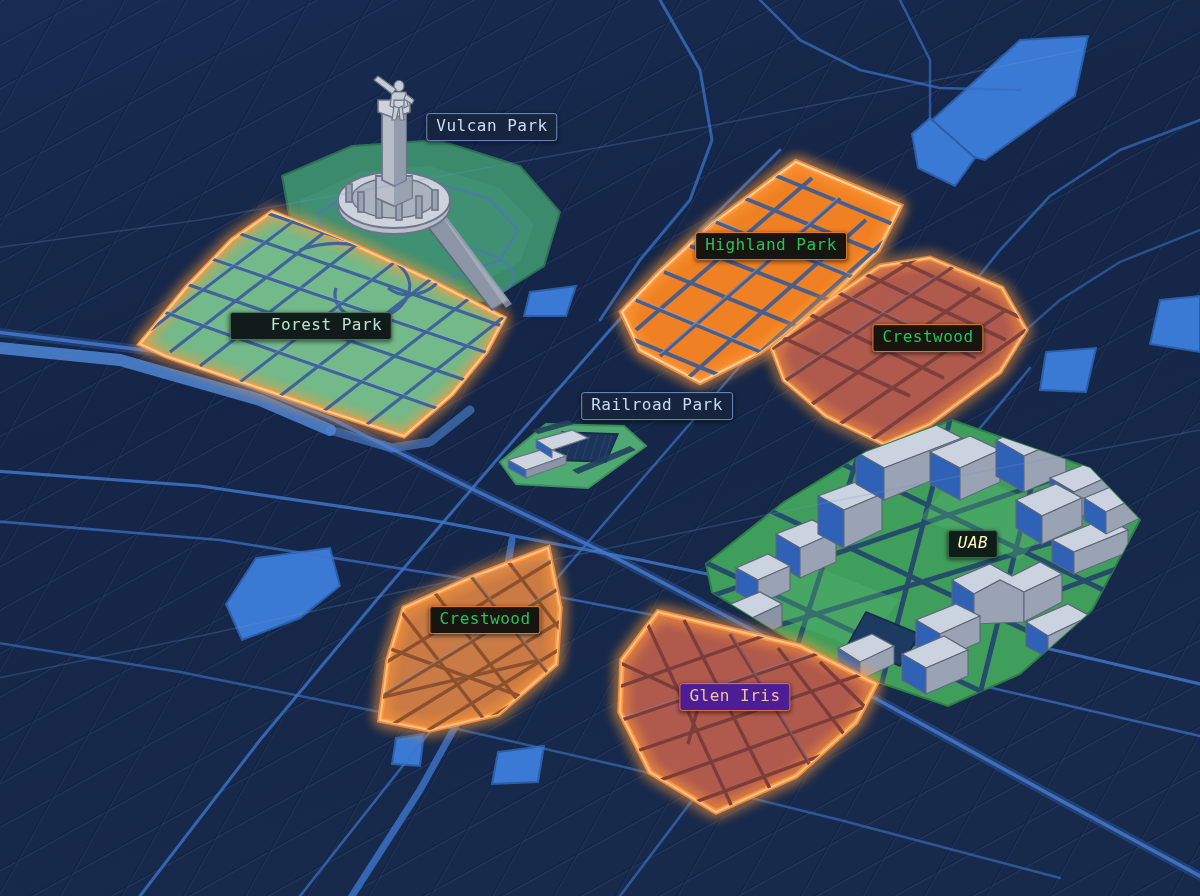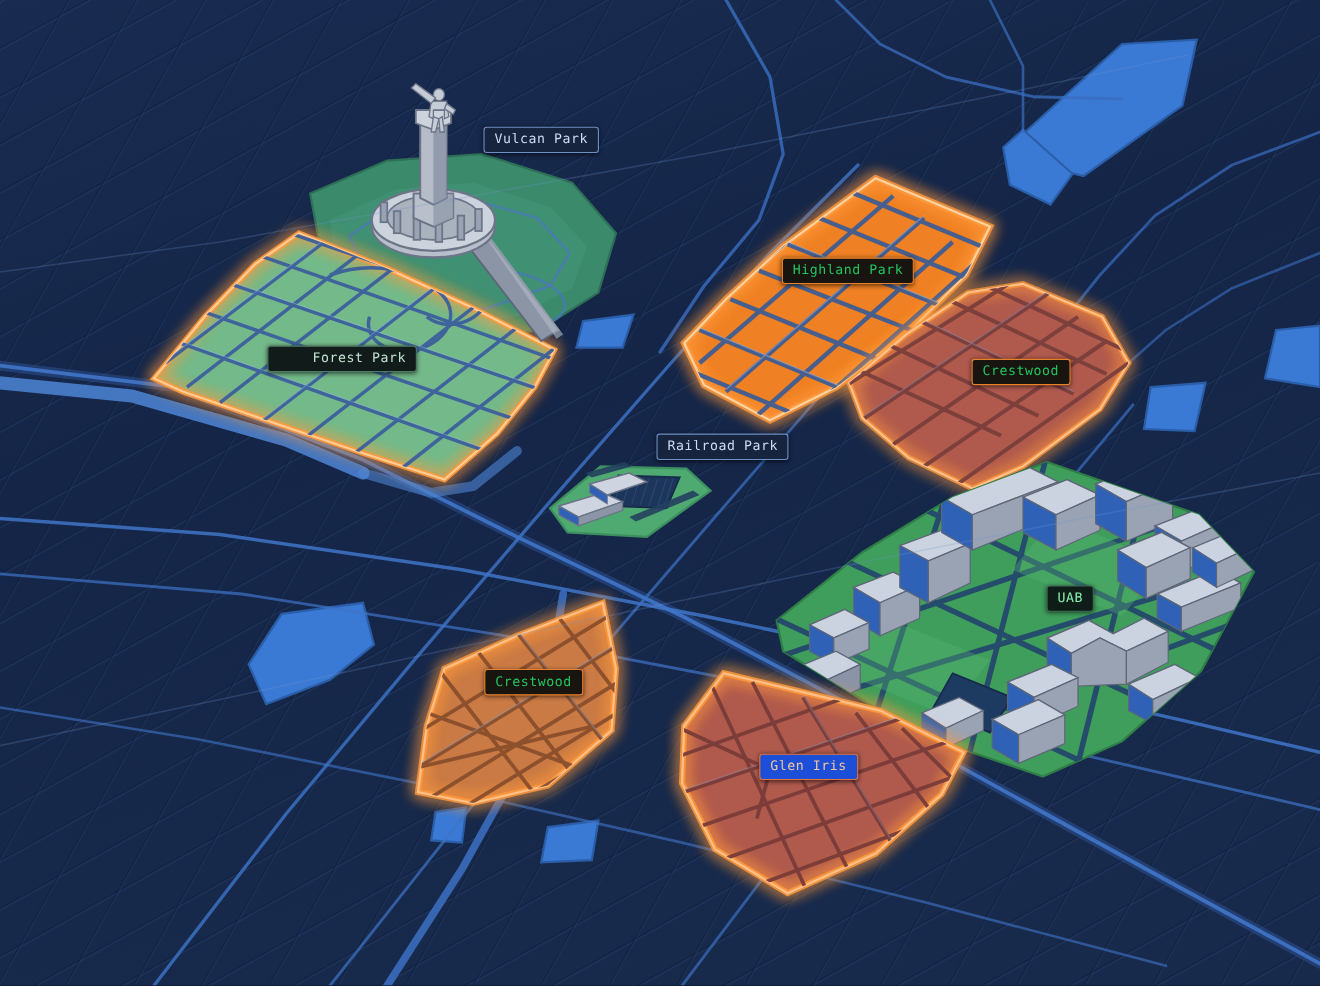--- a/index.html
+++ b/index.html
@@ -20,21 +20,21 @@
     inset: 0;
     width: 1200px;
     height: 896px;
     display: block;
   }
   .label {
     position: absolute;
     transform: translate(-50%, -50%);
     white-space: nowrap;
     font-family: "DejaVu Sans Mono", monospace;
-    font-size: 12px;
+    font-size: 16px;
     letter-spacing: 0.5px;
     padding: 4px 9px 5px 9px;
     border-radius: 3px;
     border: 1px solid #5a78ad;
     background: #101d33;
     color: #cfe0f5;
     line-height: 1.05;
     z-index: 30;
     box-shadow: 0 1px 4px rgba(0,0,0,0.55);
   }
@@ -42,34 +42,35 @@
     background: #16243d;
     border-color: #6d90c6;
     color: #cbdcf3;
   }
   .label.lbl-orange {
     background: #181410;
     border-color: #e98127;
     color: #22c55e;
   }
   .label.lbl-red {
-    background: #1d4ed8;
+    background: #4c1d95;
     border-color: #e4753c;
     color: #f0c49d;
   }
   .label.lbl-green {
     background: #111c1a;
     border-color: #4d7a63;
     color: #bfe2ce;
     padding-left: 40px;
   }
   .label.lbl-darkgreen {
     background: #0f1d19;
     border-color: #3f6b55;
-    color: #86efac;
+    color: #fef9c3;
+    font-style: italic;
   }
 </style>
 </head>
 <body>
 
 <div id="map-root">
 
   <svg id="map-svg" viewBox="0 0 1200 896" xmlns="http://www.w3.org/2000/svg">
     <defs>
       <linearGradient id="bgGrad" x1="0" y1="0" x2="0.35" y2="1">

